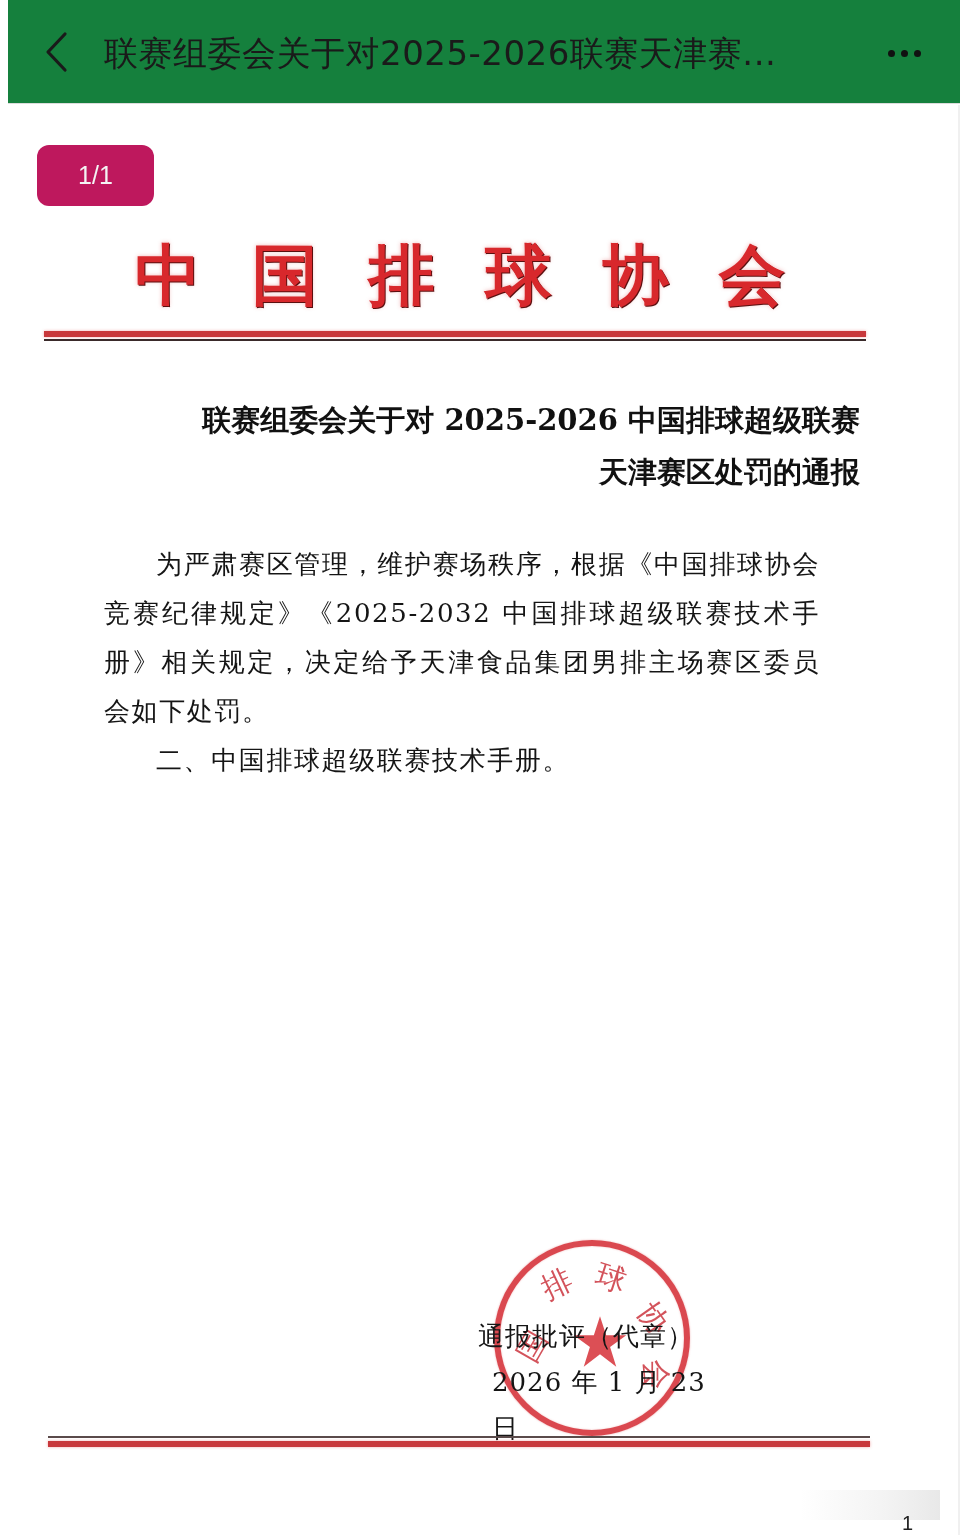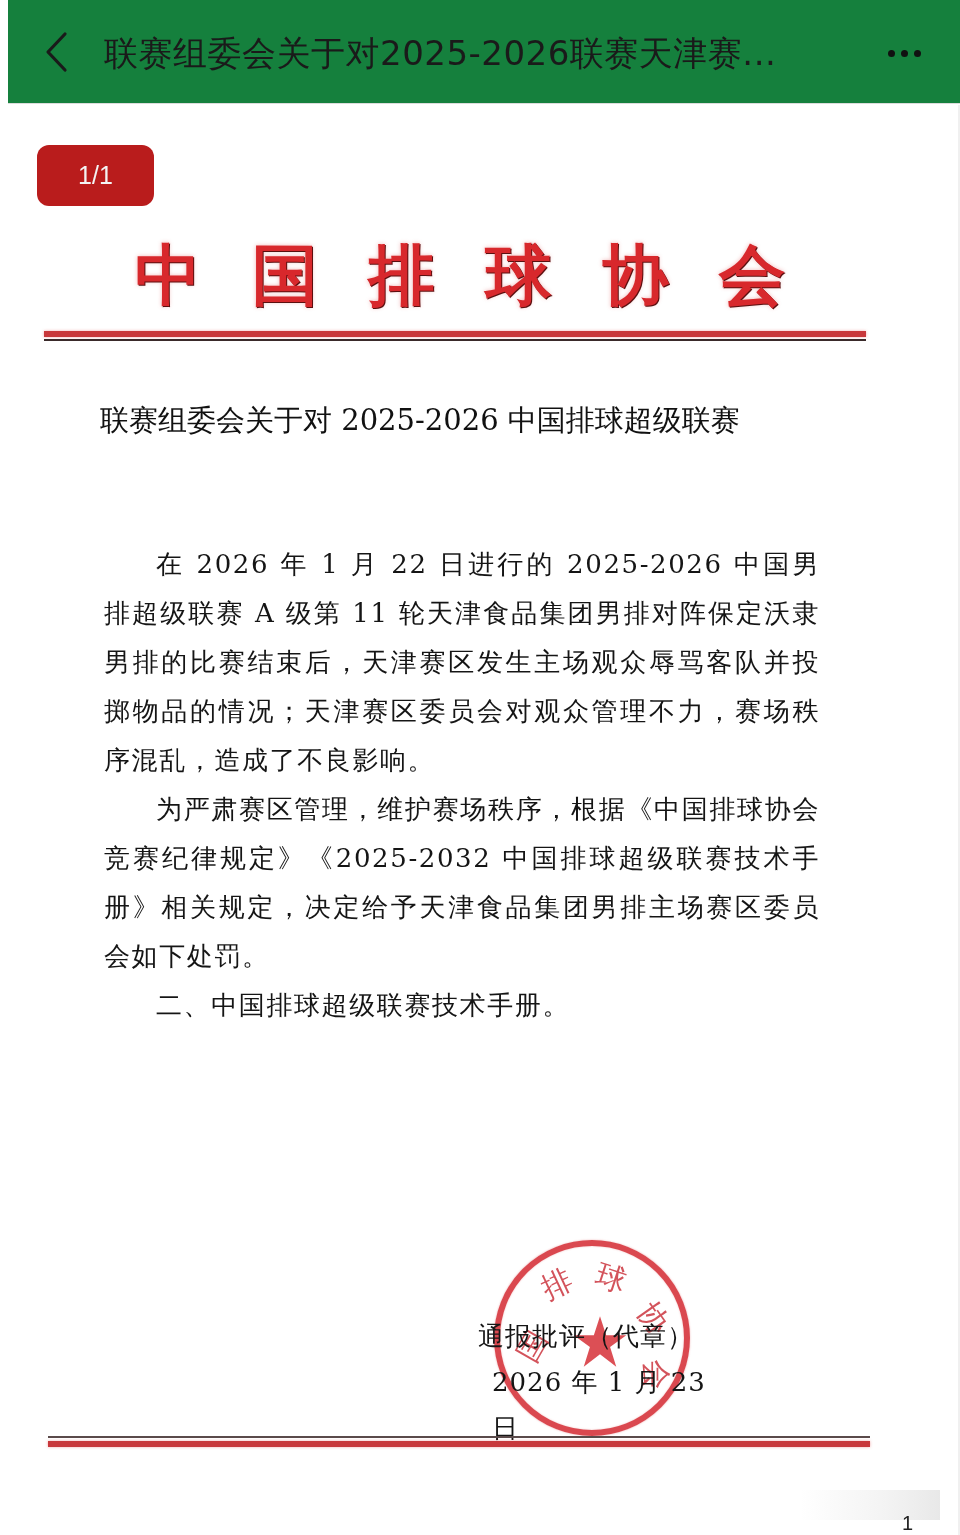--- a/index.html
+++ b/index.html
@@ -23,38 +23,38 @@
       position: absolute; left: 866px; top: 34px; width: 60px; height: 38px;
       display: flex; align-items: center; justify-content: center; gap: 6px; cursor: pointer;
     }
     .dot { width: 7px; height: 7px; border-radius: 50%; background: #111; }
 
     .paper { position: absolute; left: 0; top: 105px; width: 958px; height: 1430px; background: #ffffff; }
     .paper-edge { position: absolute; right: 0; top: 105px; width: 2px; height: 1430px; background: #f0f0f0; }
 
     .page-counter {
       position: absolute; left: 37px; top: 145px; width: 117px; height: 61px;
-      background: #b91c1c; border-radius: 12px; color: #f4f4f4;
+      background: #be185d; border-radius: 12px; color: #f4f4f4;
       font-size: 25px; line-height: 61px; text-align: center; font-family: "Liberation Sans", sans-serif;
     }
 
     .letterhead {
       position: absolute; left: 120px; top: 236px; width: 680px; height: 80px;
       display: flex; justify-content: space-between; align-items: center;
       font-family: "DejaVu Serif", serif; font-size: 66px; font-weight: bold; color: #d8282c;
       text-shadow: 1px 1px 0 #5a1010, 0 0 4px rgba(216,40,44,0.35);
     }
     .letterhead span { display: inline-block; width: 96px; text-align: center; }
 
     .rule-red-thick { position: absolute; left: 44px; top: 331px; width: 822px; height: 6px; background: #c8383b; box-shadow: 0 0 3px rgba(230,80,80,0.5); }
     .rule-dark-thin { position: absolute; left: 44px; top: 339px; width: 822px; height: 2px; background: #3a2a2a; }
 
     .doc-title {
-      position: absolute; left: 100px; top: 394px; width: 760px; text-align: left;
-      font-family: "DejaVu Serif", serif; font-weight: normal; font-size: 29px; line-height: 52px; color: #111;
+      position: absolute; left: 100px; top: 394px; width: 760px; text-align: right;
+      font-family: "DejaVu Serif", serif; font-weight: bold; font-size: 29px; line-height: 52px; color: #111;
     }
 
     .body-text {
       position: absolute; left: 104px; top: 540px; width: 716px;
       font-family: "DejaVu Serif", serif; font-size: 26px; line-height: 49px; color: #151515;
       letter-spacing: 1.6px; text-align: justify;
     }
     .para { text-indent: 2em; }
     .para-list { text-indent: 2em; }
 
@@ -120,24 +120,24 @@
   <span>球</span>
   <span>协</span>
   <span>会</span>
 </div>
 
 <div class="rule-red-thick"></div>
 <div class="rule-dark-thin"></div>
 
 <div class="doc-title">
   <div>联赛组委会关于对 2025-2026 中国排球超级联赛</div>
+  <div>天津赛区处罚的通报</div>
 </div>
 
 <div class="body-text">
-  <p class="para">在 2026 年 1 月 22 日进行的 2025-2026 中国男排超级联赛 A 级第 11 轮天津食品集团男排对阵保定沃隶男排的比赛结束后，天津赛区发生主场观众辱骂客队并投掷物品的情况；天津赛区委员会对观众管理不力，赛场秩序混乱，造成了不良影响。</p>
   <p class="para">为严肃赛区管理，维护赛场秩序，根据《中国排球协会竞赛纪律规定》《2025-2032 中国排球超级联赛技术手册》相关规定，决定给予天津食品集团男排主场赛区委员会如下处罚。</p>
   <p class="para-list">二、中国排球超级联赛技术手册。</p>
 </div>
 
 <div class="stamp">
   <svg class="stamp-star" viewBox="0 0 100 100">
     <polygon points="50,4 61,38 97,38 68,59 79,94 50,72 21,94 32,59 3,38 39,38" fill="rgba(212,40,48,0.82)"></polygon>
   </svg>
   <span class="stamp-char" style="left:18px; top:80px; transform:rotate(-60deg);">国</span>
   <span class="stamp-char" style="left:42px; top:18px; transform:rotate(-25deg);">排</span>

